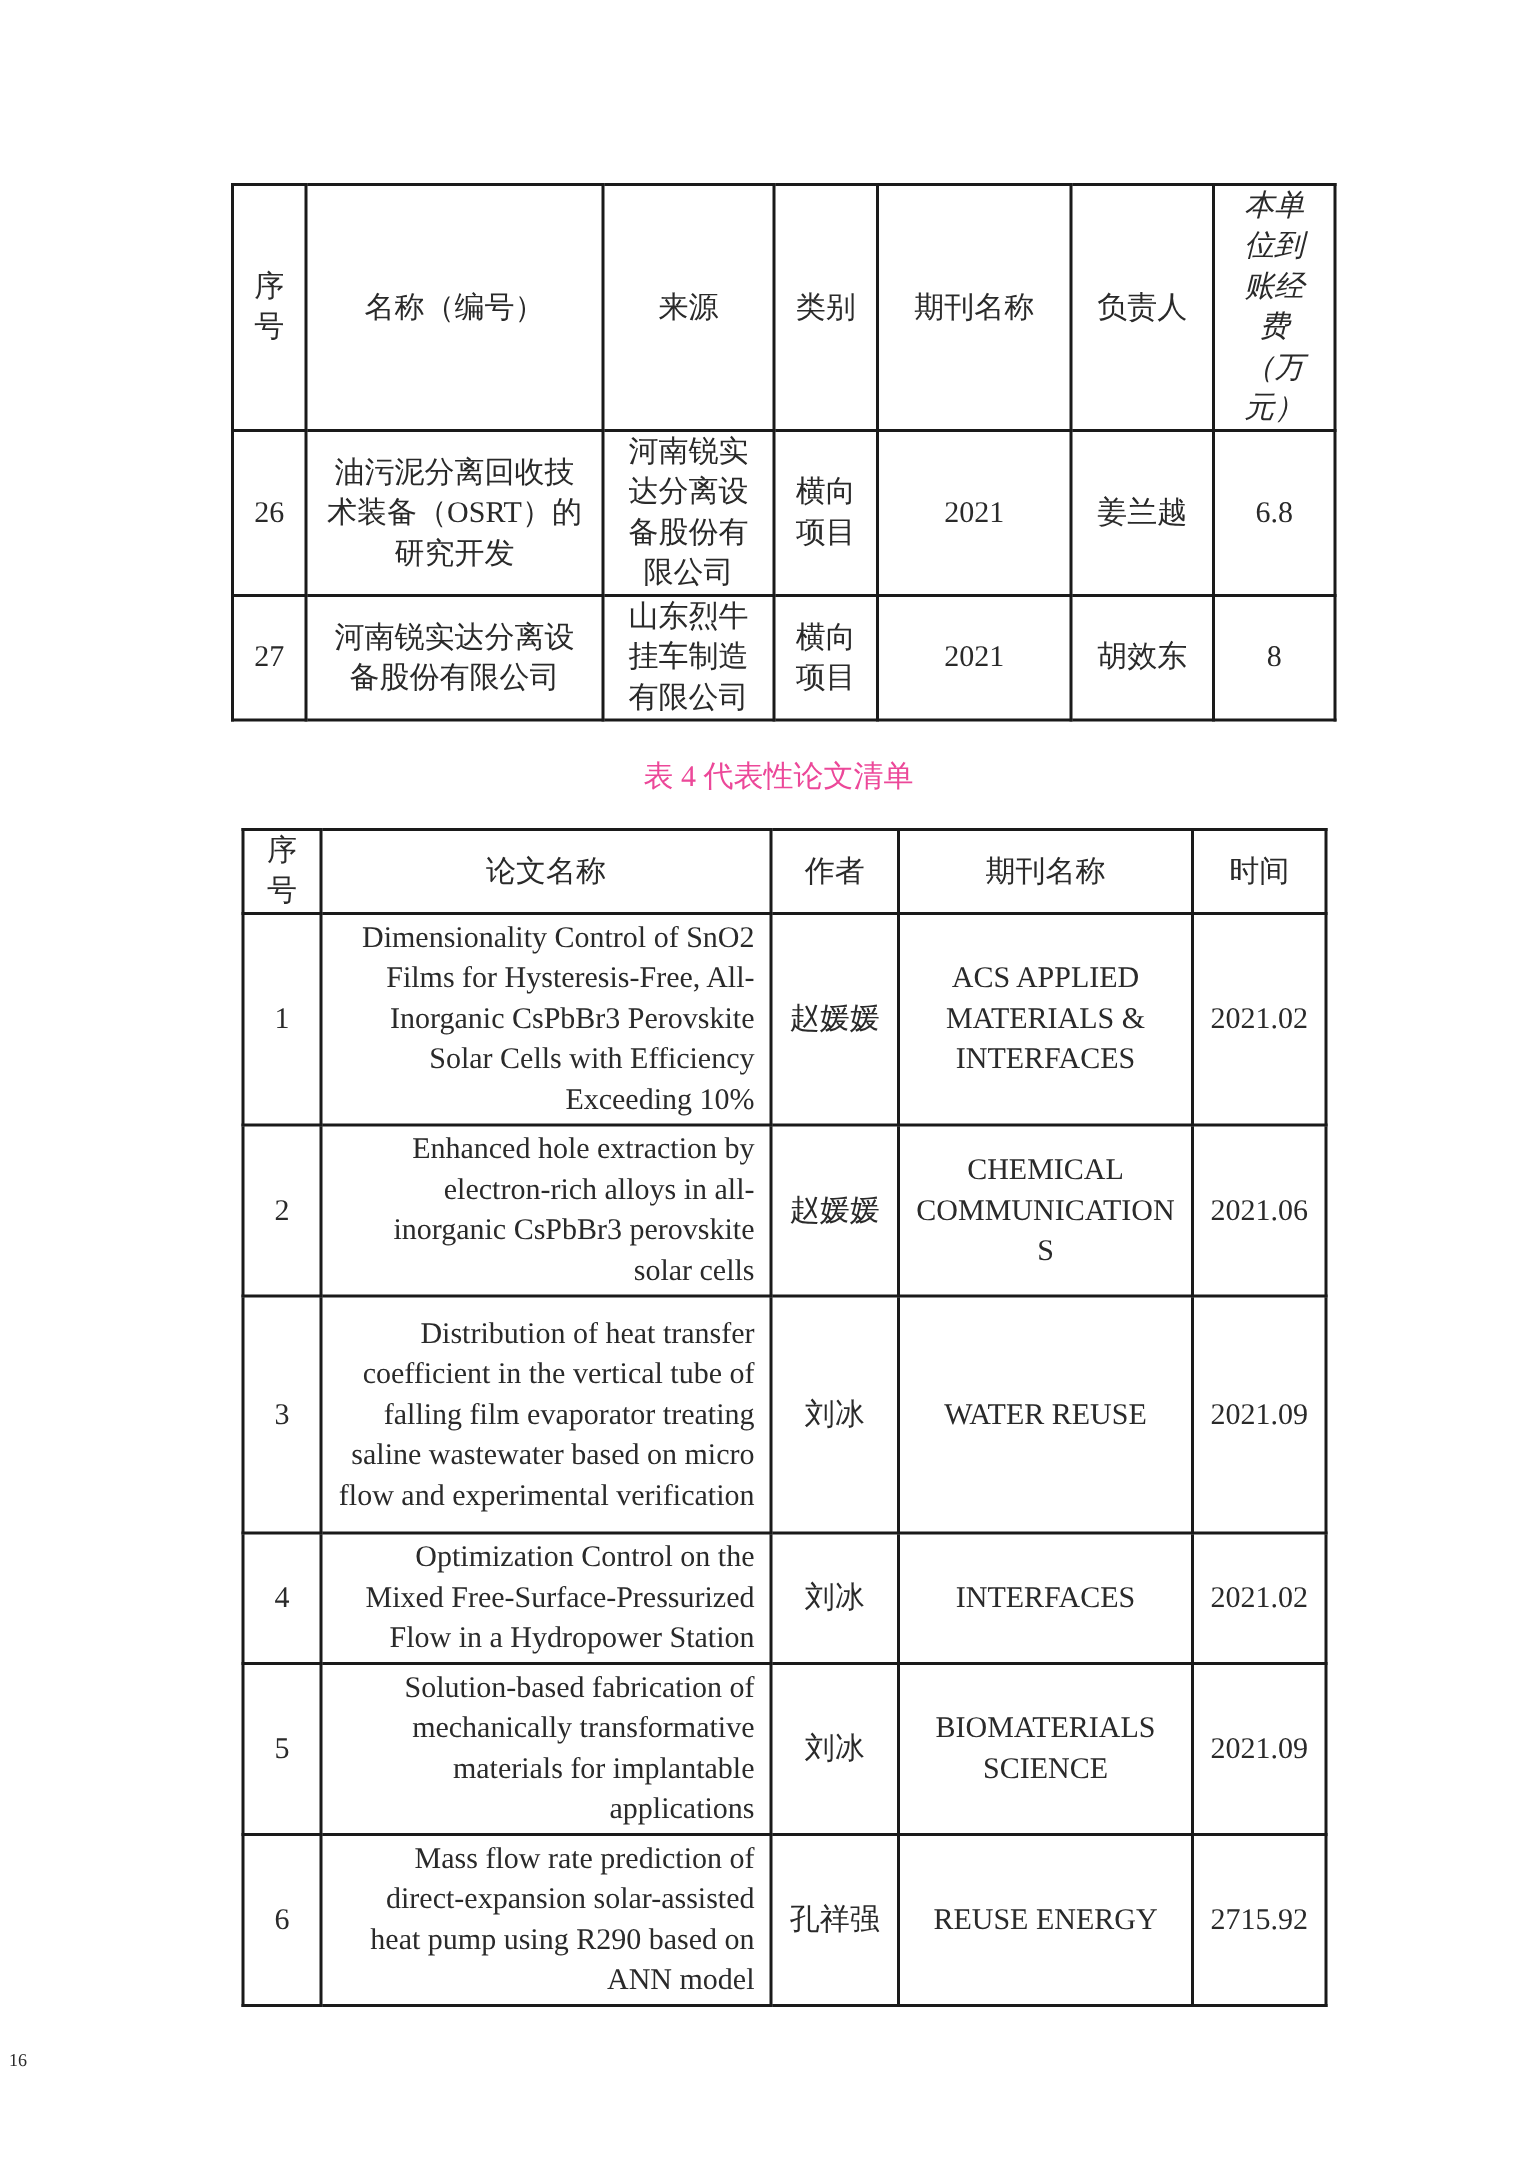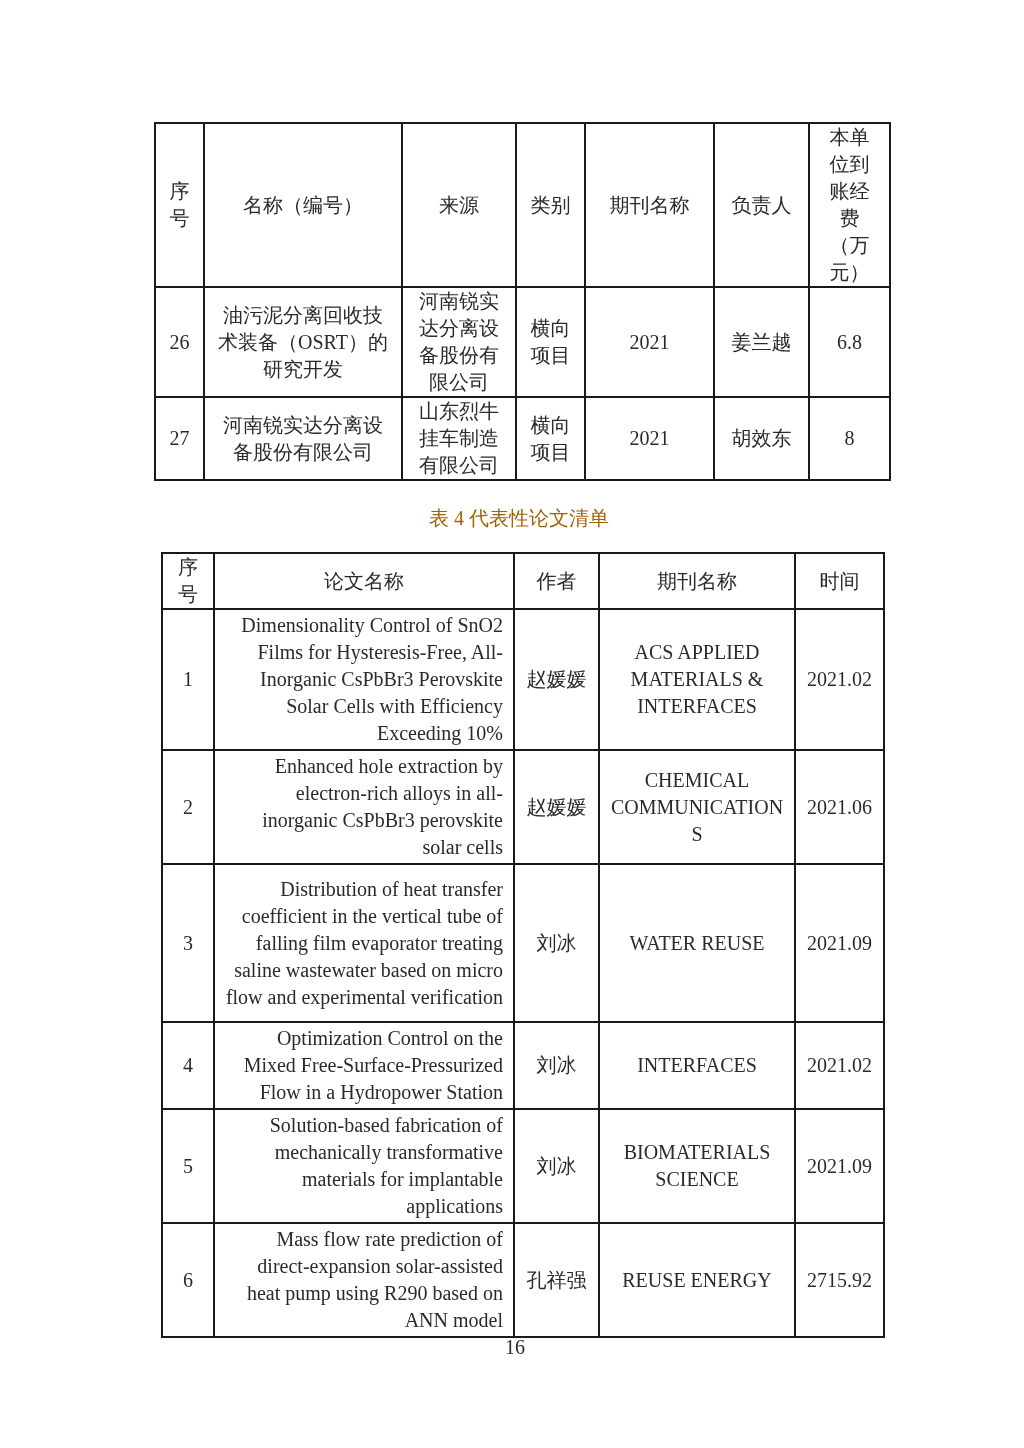--- a/index.html
+++ b/index.html
@@ -28,51 +28,52 @@
     line-height: 27px;
     padding: 0;
     overflow: hidden;
   }
   
   .t1 { margin: 122px 0 0 154px; width: 735px; }
   .t1 .seq-h     { padding: 0 12px; }
   .t1 .name-c    { padding: 0 12px; }
   .t1 .source-c  { padding: 0 16px; }
   .t1 .cat-c     { padding: 0 8px; }
-  .t1 .fund-h    { padding: 0 10px; }
+  .t1 .fund-h    { padding: 0 10px; font-style: italic; }
   .t1 .hrow  { height: 113px; }
   .t1 .row-p { height: 27px; }
   .t1 .row-26 { height: 110px; }
   .t1 .row-27 { height: 83px; }
   
   .table-title {
     margin: 24px 0 20px 0;
     padding-left: 14px;
     text-align: center;
     font-size: 20px;
     line-height: 27px;
-    color: #a16207;
+    color: #ec4899;
   }
   
   .t2 { margin: 0 0 0 161px; width: 722px; }
   .t2 .seq-h   { padding: 0 14px; }
   .t2 .paper-c { text-align: right; padding: 2px 10px; }
   .t2 .journal-c { padding: 0 8px; overflow-wrap: break-word; }
   .t2 .hrow { height: 55px; }
   .t2 .row-1 { height: 135px; }
   .t2 .row-2 { height: 110px; }
   .t2 .row-3 { height: 158px; }
   .t2 .row-4 { height: 82px; }
   .t2 .row-5 { height: 110px; }
   .t2 .row-6 { height: 106px; }
   
   .page-num {
+    margin-top: 26px;
     padding-left: 6px;
-    text-align: center;
-    font-size: 20px;
+    text-align: left;
+    font-size: 12px;
     line-height: 18px;
     color: #2a2a2a;
   }
 </style>
 </head>
 <body>
 
 <table class="t1">
   <colgroup>
     <col style="width:49px">

